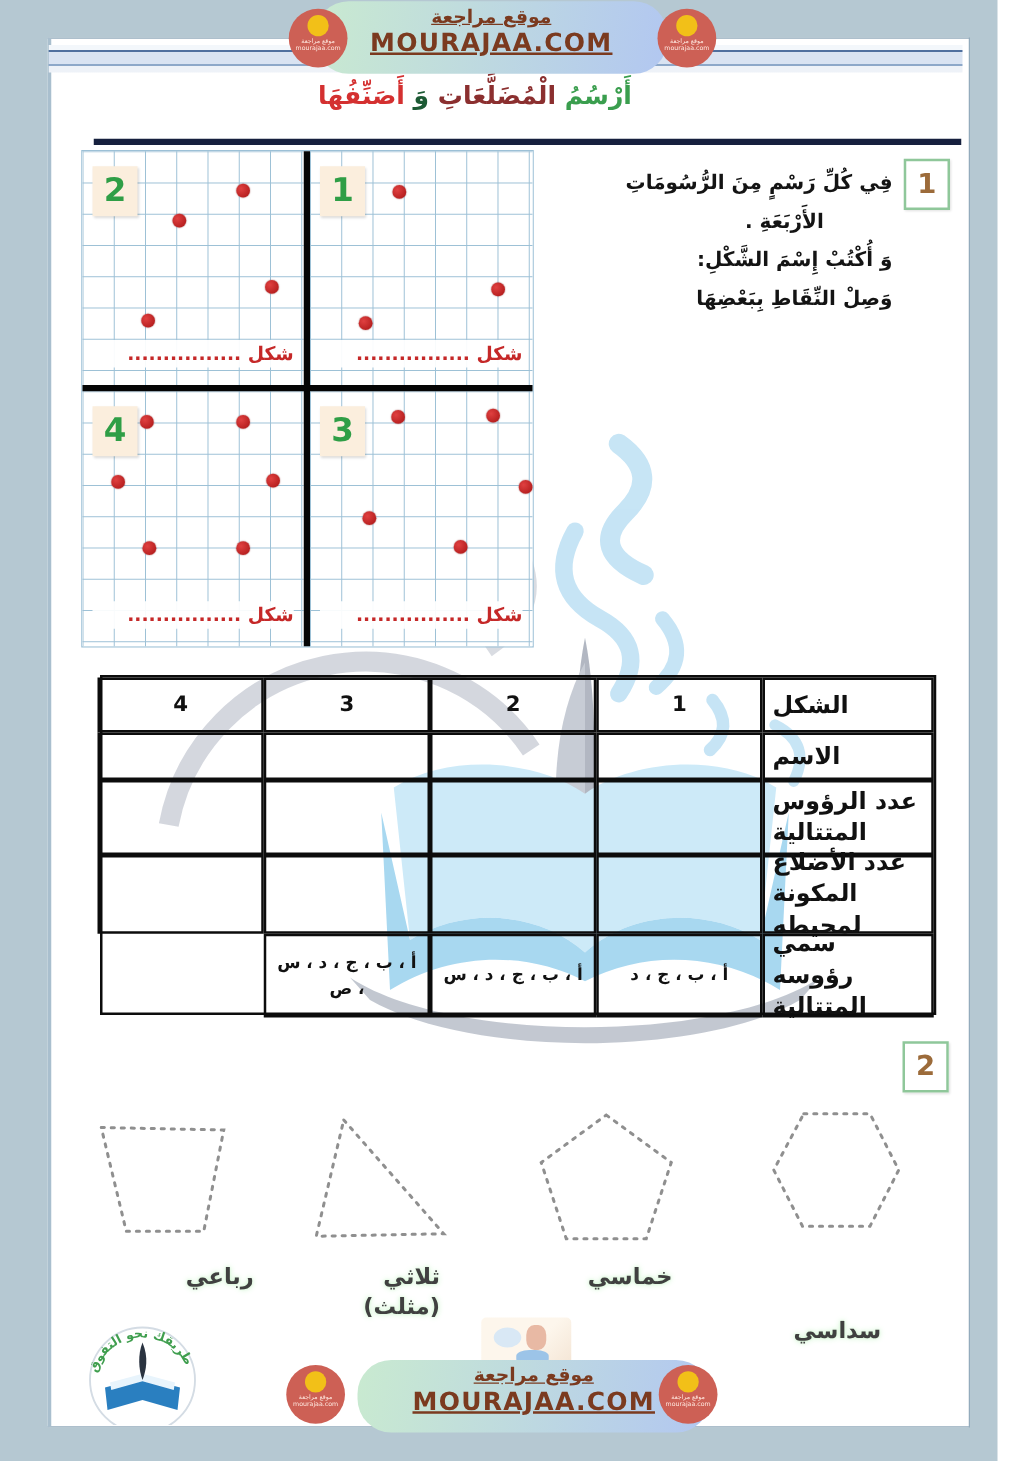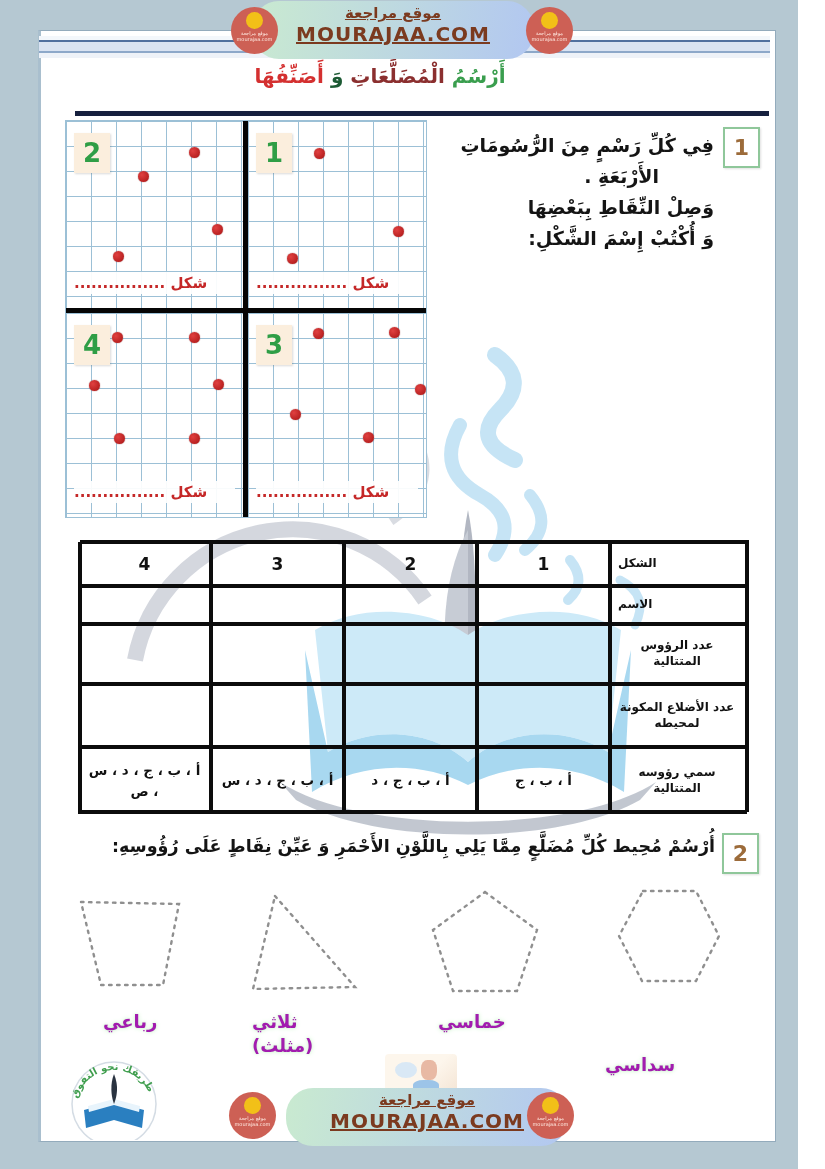--- a/index.html
+++ b/index.html
@@ -37,56 +37,56 @@
   .q-tl{left:0;top:0;width:177px;height:187px;}
   .q-tr{left:182px;top:0;width:178px;height:187px;}
   .q-bl{left:0;top:192px;width:177px;height:204px;}
   .q-br{left:182px;top:192px;width:178px;height:204px;}
   .v-div{position:absolute;left:177px;top:0;width:5px;height:396px;background:#050505;z-index:3;}
   .h-div{position:absolute;left:0;top:187px;width:360px;height:5px;background:#050505;z-index:3;}
   .quad-num{position:absolute;left:8px;top:12px;width:36px;height:40px;background:#fbeedd;
             color:#2f9e46;font-size:26px;font-weight:bold;text-align:center;line-height:40px;
             box-shadow:1px 1px 2px rgba(0,0,0,.15);}
   .quad-label{position:absolute;left:8px;right:8px;bottom:14px;background:rgba(255,255,255,.93);
-              color:#c52828;font-weight:bold;font-size:15px;text-align:left;direction:rtl;
+              color:#c52828;font-weight:bold;font-size:15px;text-align:right;direction:rtl;
               padding:2px 0;letter-spacing:1px;}
   .dot{position:absolute;width:11px;height:11px;border-radius:50%;z-index:4;
        background:radial-gradient(circle at 35% 35%,#e04040,#a81414);box-shadow:0 0 1px #7a0f0f;}
 
   
   .ex-badge{position:absolute;width:33px;height:37px;background:#fff;border:2px solid #8fc79a;
             color:#9c6b3a;font-size:22px;font-weight:bold;display:flex;align-items:center;
             justify-content:center;box-shadow:1px 1px 2px rgba(0,0,0,.12);z-index:2;}
   .ex1-text{position:absolute;left:438px;top:130px;width:276px;direction:rtl;text-align:right;
-            font-size:19px;font-weight:bold;color:#141414;line-height:31px;z-index:2;}
+            font-size:16px;font-weight:bold;color:#141414;line-height:31px;z-index:2;}
   .ex1-text .indent{padding-right:55px;}
   .hint-box{position:absolute;left:476px;top:351px;width:268px;height:44px;background:#fff;
             border:2px solid #86c08c;color:#e33030;font-size:17px;font-weight:bold;direction:rtl;
             display:flex;align-items:center;justify-content:center;z-index:2;}
 
   
   .watermark{position:absolute;left:100px;top:330px;z-index:1;pointer-events:none;}
 
   
   .ex-table{position:absolute;left:80px;top:540px;width:669px;height:272px;direction:rtl;z-index:2;
             display:grid;grid-template-columns:137px 133px 133px 133px 133px;
             grid-template-rows:44px 38px 60px 63px 67px;border:2px solid #0c0c0c;box-sizing:border-box;}
   .ex-table>div{border:2px solid #0c0c0c;display:flex;align-items:center;justify-content:center;
                 font-weight:bold;color:#111;box-sizing:border-box;}
   .ex-table .hnum{font-size:17px;}
-  .ex-table .hlbl{justify-content:flex-end;padding-left:6px;padding-right:9px;font-size:12px;
-                  text-align:center;line-height:1.3;}
+  .ex-table .hlbl{justify-content:flex-end;padding-left:6px;padding-right:9px;font-size:19px;
+                  text-align:left;line-height:1.3;}
   .ex-table .val{font-size:13.5px;direction:rtl;text-align:center;line-height:1.5;padding:0 4px;}
 
   
   .ex2-text{position:absolute;left:75px;top:836px;width:640px;direction:rtl;text-align:right;
             font-size:17.5px;font-weight:bold;color:#141414;z-index:2;}
   .shape-svg{position:absolute;z-index:2;}
   .shape-svg polygon{fill:none;stroke:#8f8f8f;stroke-width:2.4;stroke-dasharray:2.5 5.5;stroke-linecap:round;}
-  .shape-label{position:absolute;width:100px;text-align:left;color:#a21caf;font-size:18px;
+  .shape-label{position:absolute;width:100px;text-align:right;color:#404040;font-size:18px;
                font-weight:bold;direction:rtl;line-height:24px;z-index:2;
                text-shadow:0 0 5px #c8f2c8,0 0 2px #d8f8d8;}
 
   
   .prepared-box{position:absolute;left:480px;top:1056px;width:290px;height:36px;background:#fff;
                 border:1px solid #e3dccd;display:flex;align-items:center;justify-content:center;
                 color:#8c1d12;font-size:18px;font-weight:bold;direction:rtl;z-index:3;}
   .mini-pic{position:absolute;left:385px;top:1054px;width:72px;height:44px;border-radius:4px;z-index:2;
             background:linear-gradient(135deg,#fdf6ec 55%,#f3e3d2);overflow:hidden;}
   .mini-pic .b1{position:absolute;left:10px;top:8px;width:22px;height:16px;border-radius:50%;background:#d9e8f5;}
@@ -182,22 +182,22 @@
       <div class="dot" style="left: 323px; top: 206px;"></div>
       <div class="dot" style="left: 349px; top: 263px;"></div>
       <div class="dot" style="left: 224px; top: 288px;"></div>
       <div class="dot" style="left: 297px; top: 311px;"></div>
     </div>
 
   <div class="ex-badge" style="left:723px;top:127px;">1</div>
   <div class="ex1-text">
     <div>فِي كُلِّ رَسْمٍ مِنَ الرُّسُومَاتِ</div>
     <div class="indent">الأَرْبَعَةِ .</div>
+    <div>وَ أُكْتُبْ إِسْمَ الشَّكْلِ:</div>
     <div>وَصِلْ النِّقَاطِ بِبَعْضِهَا</div>
-    <div>وَ أُكْتُبْ إِسْمَ الشَّكْلِ:</div>
   </div>
 
   <div class="ex-table" id="table-grid">
       <div class="hlbl">الشكل</div>
       <div class="hnum">1</div>
       <div class="hnum">2</div>
       <div class="hnum">3</div>
       <div class="hnum">4</div>
       <div class="hlbl">الاسم</div>
       <div class="val"></div>
@@ -208,28 +208,26 @@
       <div class="val"></div>
       <div class="val"></div>
       <div class="val"></div>
       <div class="val"></div>
       <div class="hlbl">عدد الأضلاع المكونة لمحيطه</div>
       <div class="val"></div>
       <div class="val"></div>
       <div class="val"></div>
       <div class="val"></div>
       <div class="hlbl">سمي رؤوسه المتتالية</div>
-      <div class="val">أ ، ب ، ج</div>
       <div class="val">أ ، ب ، ج ، د</div>
       <div class="val">أ ، ب ، ج ، د ، س</div>
       <div class="val">أ ، ب ، ج ، د ، س ، ص</div>
     </div>
 
   <div class="ex-badge" style="left:722px;top:833px;">2</div>
-  <div class="ex2-text">أُرْسُمْ مُحِيط كُلِّ مُضَلَّعٍ مِمَّا يَلِي بِاللَّوْنِ الأَحْمَرِ وَ عَيِّنْ نِقَاطٍ عَلَى رُؤُوسِهِ:</div>
 
   <svg class="shape-svg" style="left:75px;top:896px;" width="112" height="96">
     <polygon points="6,6 104,8 88,89 26,89"></polygon>
   </svg>
   <svg class="shape-svg" style="left:250px;top:892px;" width="110" height="100">
     <polygon points="25,4 105,95 3,97"></polygon>
   </svg>
   <svg class="shape-svg" style="left:428px;top:888px;" width="114" height="106">
     <polygon points="57,4 109,42 89,103 25,103 5,42"></polygon>
   </svg>

